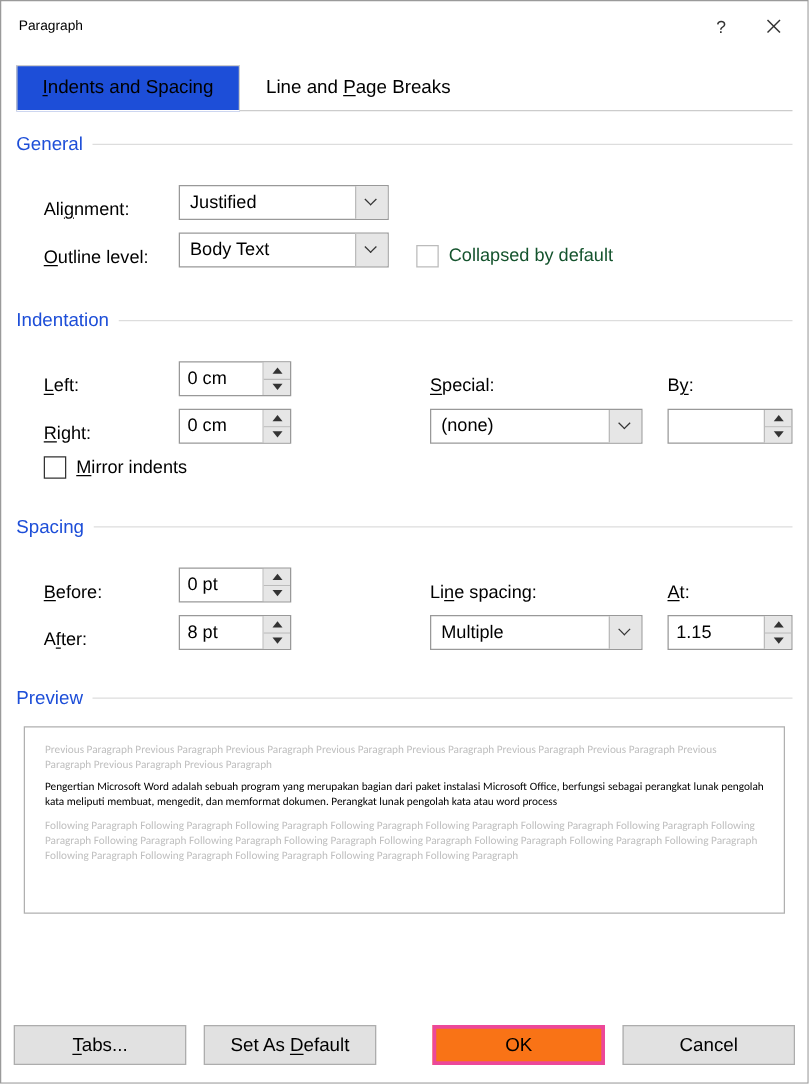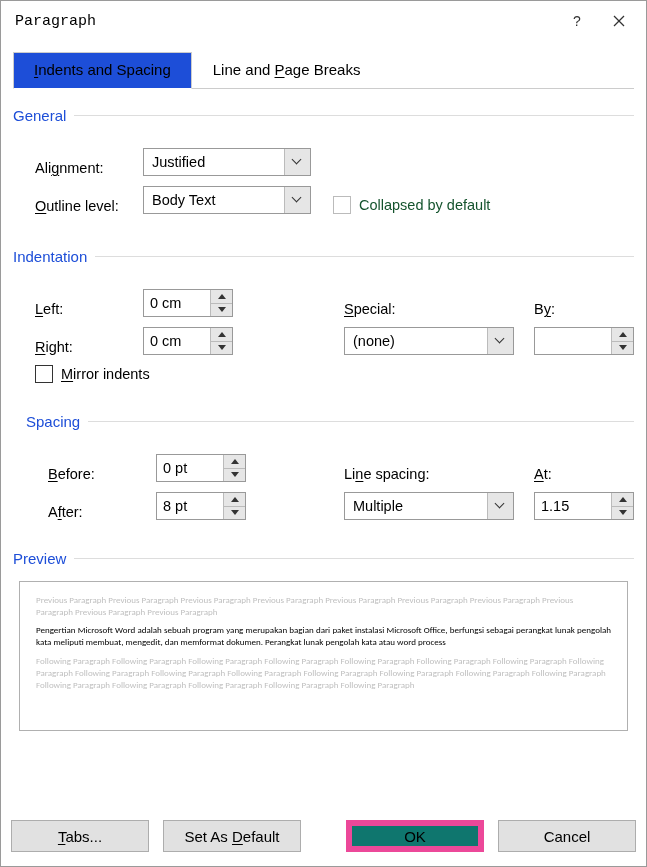--- a/index.html
+++ b/index.html
@@ -27,22 +27,21 @@
 
   
   .titlebar {
     height: 40px;
     display: flex;
     align-items: center;
     padding: 0 6px 0 14px;
   }
   .titlebar .title {
     flex: 1;
-    font-size: 15px;
-    font-family: Liberation Mono, monospace;
+    font-size: 11px;
   }
   .title-btn {
     width: 42px;
     height: 30px;
     background: transparent;
     border: none;
     display: flex;
     align-items: center;
     justify-content: center;
     cursor: default;
@@ -244,22 +243,22 @@
   .btn {
     height: 32px;
     min-width: 138px;
     background: #e1e1e1;
     border: 1px solid #adadad;
     font-family: inherit;
     font-size: 15px;
     cursor: default;
   }
   .btn.primary {
-    background: #0f766e;
-    border: 6px solid #ec4899;
+    background: #f97316;
+    border: 3px solid #ec4899;
   }
 </style>
 </head>
 <body>
 
 <div class="dialog">
 
   <div class="titlebar">
     <span class="title">Paragraph</span>
     <button class="title-btn">?</button>
@@ -375,21 +374,21 @@
           </div>
         </div>
 
         <div class="chk-row">
           <span class="chk-box"></span>
           <span class="lbl"><span class="underl">M</span>irror indents</span>
         </div>
       </div>
     </div>
 
-    <div class="group" style="margin-top:30px;margin-left:13px;">
+    <div class="group" style="margin-top:30px;">
       <div class="group-header">
         <span>Spacing</span>
         <div class="rule"></div>
       </div>
       <div class="group-body">
         <div class="form-row">
           <div class="label-col"><span class="lbl"><span class="underl">B</span>efore:</span></div>
           <div class="spinner">
             <input value="0 pt" style="">
             <div class="step">

